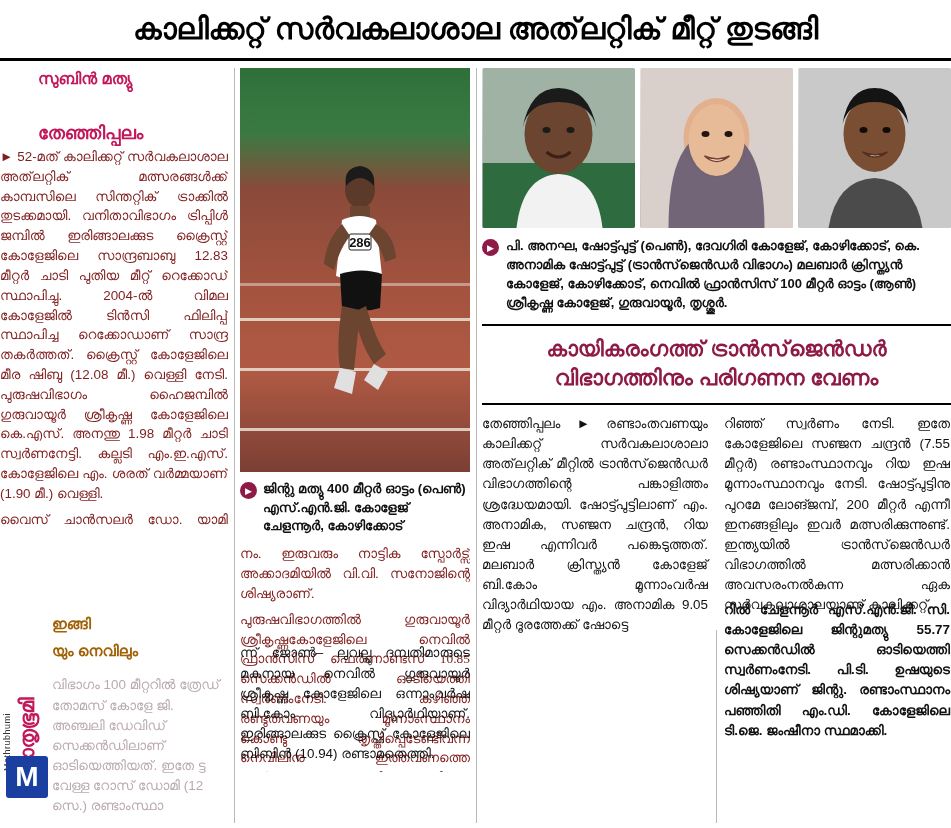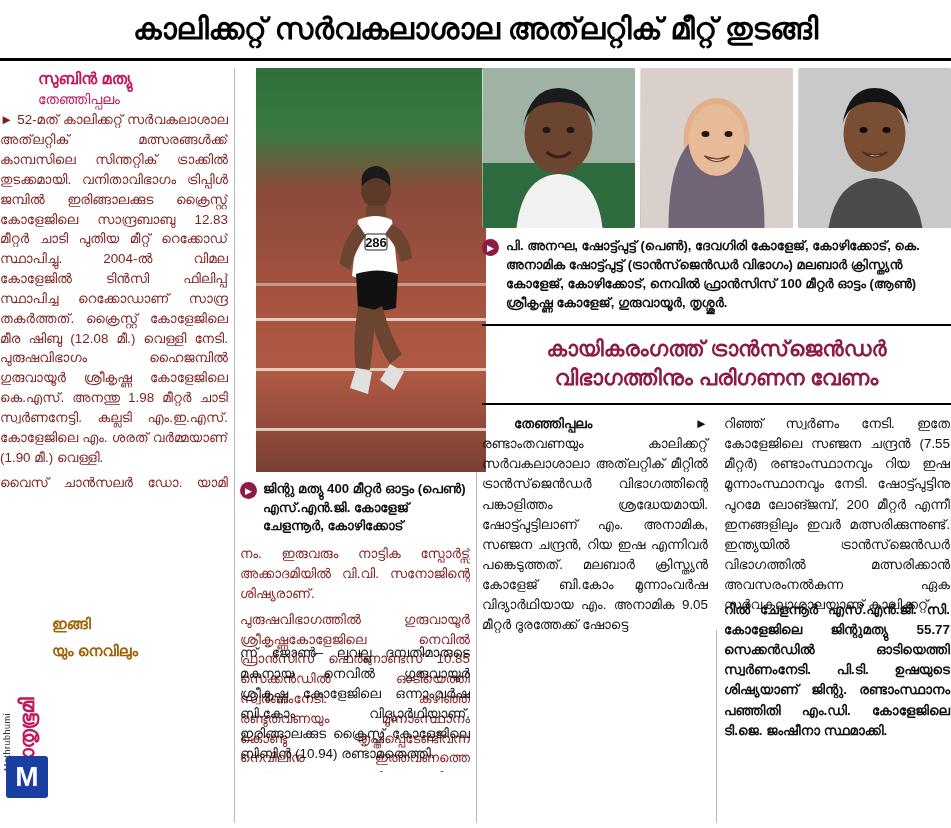--- a/index.html
+++ b/index.html
@@ -36,21 +36,21 @@
   .vr1{left:234px;top:68px;height:755px;}
   .vr2{left:476px;top:68px;height:755px;}
   .vr3{left:716px;top:630px;height:193px;}
 
   
   .byline{
     font-size:16px;font-weight:bold;color:#c2185b;line-height:1.35;
     margin:0 0 2px 0;
     padding-left:38px;
   }
-  .byline .place{display:block;font-size:14px;color:#c2185b;font-weight:normal;}
+  .byline .place{display:block;font-size:18px;color:#c2185b;font-weight:bold;margin-top:31px;}
   .body-text{
     font-size:13.4px;line-height:1.48;text-align:justify;color:#7f1d1d;
   }
   .body-text p{margin:0 0 6px 0;}
 
   
   .logo-block{
     position:absolute;left:0;bottom:0;width:228px;height:215px;
   }
   .mb-vertical{
@@ -77,34 +77,34 @@
   .faded-col{
     position:absolute;left:52px;top:0;width:176px;height:215px;
     font-size:13.4px;line-height:1.5;color:#b9a9b2;overflow:hidden;
   }
   .faded-col .hl{color:#a16207;font-weight:bold;font-size:15px;display:block;margin-bottom:4px;}
 
   
   .photo-runner{
     width:230px;height:404px;
     background:linear-gradient(180deg,#2f6f3a 0%,#3a7a42 16%,#8a4a3a 30%,#a4533f 55%,#b05a44 75%,#7b3f34 100%);
-    position:relative;overflow:hidden;border:0;margin-left:16px;
+    position:relative;overflow:hidden;border:0;
   }
   .track-line{position:absolute;left:0;width:230px;height:3px;background:#e9e2d5;opacity:.85;}
   .runner-fig{position:absolute;left:76px;top:96px;width:86px;height:260px;}
   .caption-row{display:flex;gap:6px;margin-top:8px;align-items:flex-start;}
   .play-badge{
     flex:0 0 auto;width:17px;height:17px;border-radius:50%;
     background:#8e1a46;color:#fff;display:flex;align-items:center;justify-content:center;
     font-size:9px;margin-top:2px;
   }
   .caption-text{
     font-size:13.2px;line-height:1.42;font-weight:bold;color:#111;
   }
-  .mid-body{margin-top:8px;}
+  .mid-body{margin-top:8px;font-family:Liberation Serif, serif;}
 
   
   .portraits{display:flex;gap:5px;width:469px;}
   .portrait{
     width:153px;height:160px;border-radius:2px;overflow:hidden;position:relative;
   }
   .p1{background:linear-gradient(160deg,#dfe7df 0%,#b9c6bd 45%,#8fa396 100%);}
   .p2{background:linear-gradient(160deg,#efe6e2 0%,#d9cfcb 45%,#b6a9a4 100%);}
   .p3{background:linear-gradient(160deg,#e6e6e6 0%,#cfcfcf 45%,#a8a8a8 100%);}
   .face{position:absolute;left:50%;transform:translateX(-50%);}
@@ -117,21 +117,21 @@
     padding:9px 4px 11px 4px;text-align:center;
   }
   .boxhead h2{
     margin:0;font-size:21.5px;line-height:1.32;color:#8e1a46;font-weight:bold;
   }
   .two-col{
     margin-top:9px;display:flex;gap:16px;
   }
   .two-col .c{width:226px;font-size:13.4px;line-height:1.5;text-align:justify;}
   .two-col .c p{margin:0 0 6px 0;}
-  .start-place{font-weight:bold;margin-left:32px;}
+  .start-place{font-weight:normal;}
 
   .bottom-two{
     position:absolute;left:482px;top:600px;width:469px;display:flex;gap:16px;font-weight:bold;
   }
   .bottom-two .c{width:226px;font-size:13.4px;line-height:1.5;text-align:justify;}
   .bottom-two .c p{margin:0 0 6px 0;}
 
   .mid-bottom{
     position:absolute;left:240px;top:630px;width:230px;font-size:13.4px;line-height:1.5;text-align:justify;
   }
@@ -160,20 +160,21 @@
 
     <div class="logo-block">
       <div class="mb-vertical">
         <span class="mb-small" style="top:150px;">Mathrubhumi</span>
         <span class="mb-big" style="top:150px;">മാതൃഭൂമി</span>
       </div>
       <div class="m-logo">M</div>
       <div class="faded-col">
         <span class="hl">ഇങ്ങി</span>
         <span class="hl">യും നെവിലും</span>
+        <p>വിഭാഗം 100 മീറ്ററിൽ ത്രേഡ് തോമസ് കോളേ ജി. അഞ്ചലി ഡേവിഡ് സെക്കൻഡിലാണ് ഓടിയെത്തിയത്. ഇതേ ട്ട വേള്ള റോസ് ഡോമി (12 സെ.) രണ്ടാംസ്ഥാ</p>
       </div>
     </div>
   </div>
 
   <div class="col-mid">
     <div class="photo-runner">
       <div class="track-line" style="top:250px;"></div>
       <div class="track-line" style="top:300px;"></div>
       <div class="track-line" style="top:360px;"></div>
       <div class="track-line" style="top:215px;opacity:.5;"></div>

